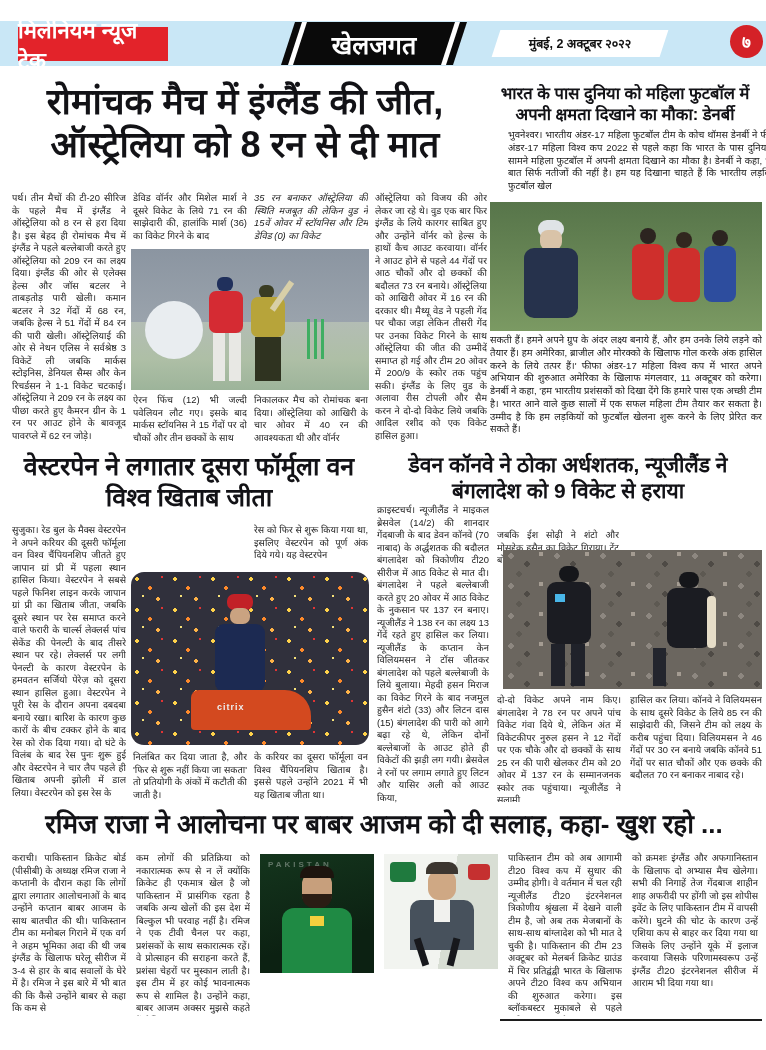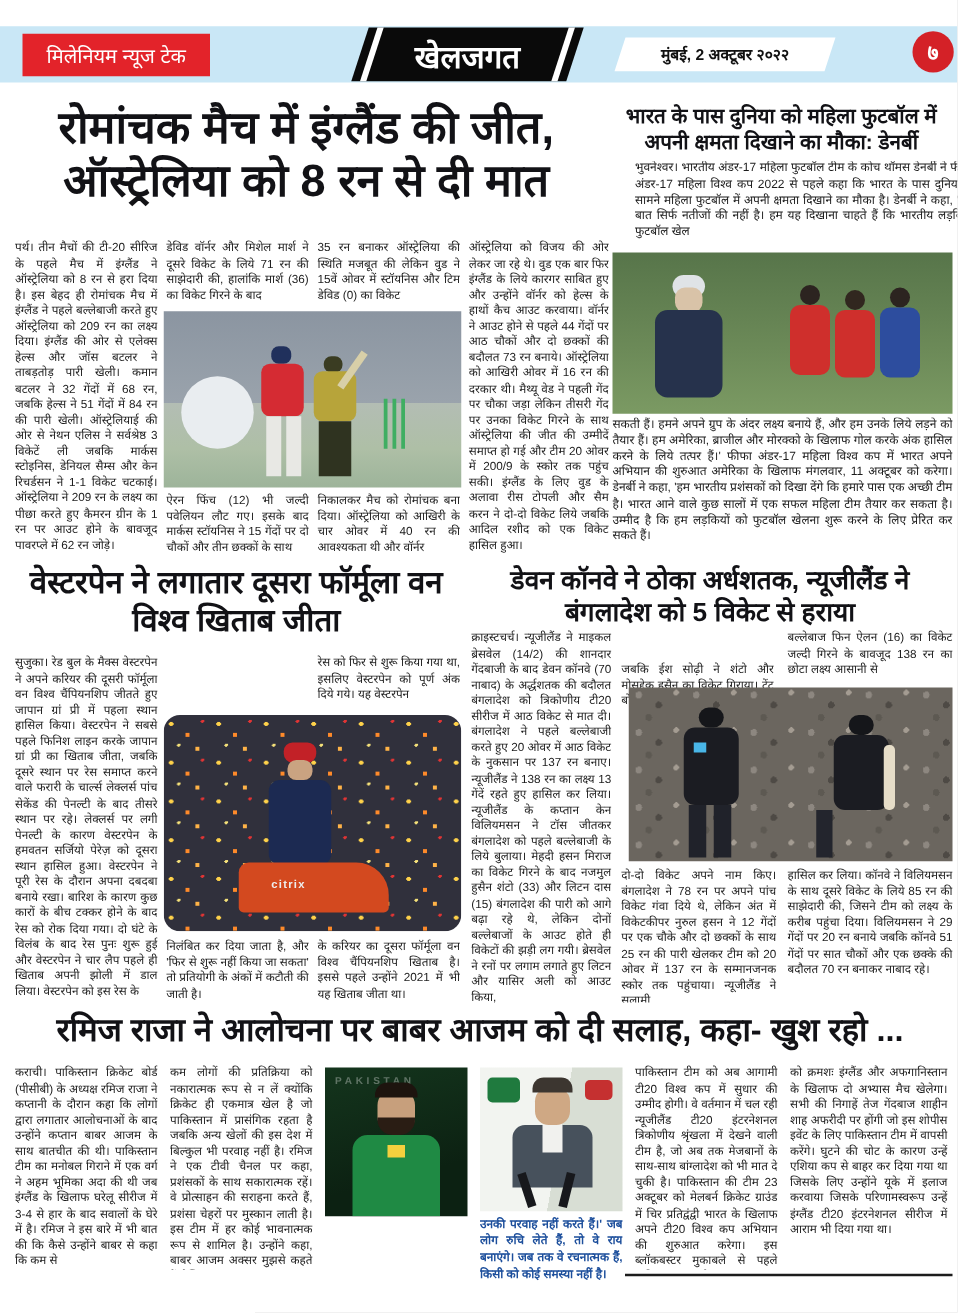--- a/index.html
+++ b/index.html
@@ -2,21 +2,21 @@
 <html><head>
 <meta charset="utf-8">
 <style>
   html,body{margin:0;padding:0;background:#e8e8e8;}
   .page{position:relative;width:766px;height:1050px;background:#ffffff;margin:0 auto;
         font-family:"Liberation Sans","DejaVu Sans",sans-serif;overflow:hidden;color:#1b1b1b;}
   .abs{position:absolute;}
   
   .band{left:0;top:21px;width:766px;height:45px;background:#c9e7f6;}
   .brand{left:18px;top:27px;width:150px;height:34px;background:#e3232a;color:#fff;
-         display:flex;align-items:center;justify-content:center;font-weight:normal;font-size:16px;}
+         display:flex;align-items:center;justify-content:center;font-weight:bold;font-size:22px;}
   .flag{left:288px;top:22px;width:172px;height:43px;background:#0a0a0a;transform:skewX(-18deg);}
   .flag .stripe{position:absolute;top:0;width:5px;height:100%;background:#fff;}
   .flag-label{left:288px;top:22px;width:172px;height:43px;display:flex;align-items:center;
               justify-content:center;color:#fff;font-weight:bold;font-size:25px;}
   .datebox{left:496px;top:30px;width:168px;height:27px;background:#ffffff;transform:skewX(-18deg);}
   .date-label{left:496px;top:30px;width:168px;height:27px;display:flex;align-items:center;
               justify-content:center;font-weight:bold;font-size:12.5px;color:#111;}
   .pagenum{left:730px;top:25px;width:33px;height:33px;border-radius:50%;background:#d42127;
            color:#fff;display:flex;align-items:center;justify-content:center;font-size:17px;font-weight:bold;}
   
@@ -64,21 +64,21 @@
     <div class="stripe" style="right:7px;"></div>
   </div>
   <div class="abs flag-label">खेलजगत</div>
   <div class="abs datebox"></div>
   <div class="abs date-label">मुंबई, 2 अक्टूबर २०२२</div>
   <div class="abs pagenum">७</div>
 
   <div class="abs hl lead-h">रोमांचक मैच में इंग्लैंड की जीत, ऑस्ट्रेलिया को 8 रन से दी मात</div>
   <div class="abs col" style="left:12px;top:192px;width:114px;height:280px;">पर्थ। तीन मैचों की टी-20 सीरिज के पहले मैच में इंग्लैंड ने ऑस्ट्रेलिया को 8 रन से हरा दिया है। इस बेहद ही रोमांचक मैच में इंग्लैंड ने पहले बल्लेबाजी करते हुए ऑस्ट्रेलिया को 209 रन का लक्ष्य दिया। इंग्लैंड की ओर से एलेक्स हेल्स और जॉस बटलर ने ताबड़तोड़ पारी खेली। कमान बटलर ने 32 गेंदों में 68 रन, जबकि हेल्स ने 51 गेंदों में 84 रन की पारी खेली। ऑस्ट्रेलियाई की ओर से नेथन एलिस ने सर्वश्रेष्ठ 3 विकेटें ली जबकि मार्कस स्टोइनिस, डेनियल सैम्स और केन रिचर्डसन ने 1-1 विकेट चटकाई। ऑस्ट्रेलिया ने 209 रन के लक्ष्य का पीछा करते हुए कैमरन ग्रीन के 1 रन पर आउट होने के बावजूद पावरप्ले में 62 रन जोड़े।</div>
   <div class="abs col" style="left:133px;top:192px;width:114px;height:54px;">डेविड वॉर्नर और मिशेल मार्श ने दूसरे विकेट के लिये 71 रन की साझेदारी की, हालांकि मार्श (36) का विकेट गिरने के बाद</div>
-  <div class="abs col" style="left:254px;top:192px;width:114px;height:54px;">35 रन बनाकर ऑस्ट्रेलिया की स्थिति मजबूत की लेकिन वुड ने 15वें ओवर में स्टॉयनिस और टिम डेविड (0) का विकेट</div>
+  <div class="abs col" style="left:254px;top:192px;width:114px;height:54px;font-style:italic;">35 रन बनाकर ऑस्ट्रेलिया की स्थिति मजबूत की लेकिन वुड ने 15वें ओवर में स्टॉयनिस और टिम डेविड (0) का विकेट</div>
 
   <div class="abs photo ph-lead" style="left:131px;top:249px;width:238px;height:141px;">
     <div style="left:14px;top:52px;width:58px;height:58px;border-radius:50%;background:#e9edf0;"></div>
     <div style="left:176px;top:70px;width:3px;height:40px;background:#3fae62;"></div>
     <div style="left:183px;top:70px;width:3px;height:40px;background:#3fae62;"></div>
     <div style="left:190px;top:70px;width:3px;height:40px;background:#3fae62;"></div>
     <div style="left:86px;top:28px;width:16px;height:14px;border-radius:6px;background:#20305c;"></div>
     <div style="left:78px;top:42px;width:34px;height:42px;border-radius:7px;background:#d52b33;"></div>
     <div style="left:82px;top:84px;width:12px;height:48px;background:#e8e8e4;"></div>
     <div style="left:98px;top:84px;width:12px;height:48px;background:#e8e8e4;"></div>
@@ -115,39 +115,38 @@
     <div style="left:96px;top:22px;width:26px;height:16px;border-radius:7px;background:#c22127;"></div>
     <div style="left:99px;top:36px;width:20px;height:16px;border-radius:7px;background:#caa381;"></div>
     <div style="left:84px;top:52px;width:50px;height:68px;border-radius:9px;background:#1c2a52;"></div>
     <div style="left:60px;top:118px;width:120px;height:40px;border-radius:8px 26px 4px 4px;background:#d3491f;"></div>
     <div class="overlay-txt" style="left:86px;top:130px;font-size:9px;">citrix</div>
   </div>
 
   <div class="abs col" style="left:133px;top:751px;width:114px;height:58px;">निलंबित कर दिया जाता है, और 'फिर से शुरू नहीं किया जा सकता' तो प्रतियोगी के अंकों में कटौती की जाती है।</div>
   <div class="abs col" style="left:254px;top:751px;width:114px;height:58px;">के करियर का दूसरा फॉर्मूला वन विश्व चैंपियनशिप खिताब है। इससे पहले उन्होंने 2021 में भी यह खिताब जीता था।</div>
 
-  <div class="abs hl c-h">डेवन कॉनवे ने ठोका अर्धशतक, न्यूजीलैंड ने बंगलादेश को 5 विकेट से हराया</div>
+  <div class="abs hl c-h">डेवन कॉनवे ने ठोका अर्धशतक, न्यूजीलैंड ने बंगलादेश को 9 विकेट से हराया</div>
   <div class="abs col" style="left:377px;top:504px;width:112px;height:352px;">क्राइस्टचर्च। न्यूजीलैंड ने माइकल ब्रेसवेल (14/2) की शानदार गेंदबाजी के बाद डेवन कॉनवे (70 नाबाद) के अर्द्धशतक की बदौलत बंगलादेश को त्रिकोणीय टी20 सीरीज में आठ विकेट से मात दी। बंगलादेश ने पहले बल्लेबाजी करते हुए 20 ओवर में आठ विकेट के नुकसान पर 137 रन बनाए। न्यूजीलैंड ने 138 रन का लक्ष्य 13 गेंदें रहते हुए हासिल कर लिया। न्यूजीलैंड के कप्तान केन विलियमसन ने टॉस जीतकर बंगलादेश को पहले बल्लेबाजी के लिये बुलाया। मेहदी हसन मिराज का विकेट गिरने के बाद नजमुल हुसैन शंटो (33) और लिटन दास (15) बंगलादेश की पारी को आगे बढ़ा रहे थे, लेकिन दोनों बल्लेबाजों के आउट होते ही विकेटों की झड़ी लग गयी। ब्रेसवेल ने रनों पर लगाम लगाते हुए लिटन और यासिर अली को आउट किया,</div>
   <div class="abs col" style="left:497px;top:504px;width:122px;height:43px;margin-top:25px;">जबकि ईश सोढ़ी ने शंटो और मोसद्देक हुसैन का विकेट गिराया। ट्रेंट बोल्ट और टिम साउदी ने भी</div>
-  <div class="abs col" style="left:630px;top:504px;width:132px;height:43px;">बल्लेबाज फिन ऐलन (16) का विकेट जल्दी गिरने के बावजूद 138 रन का छोटा लक्ष्य आसानी से</div>
 
   <div class="abs photo ph-nz" style="left:503px;top:550px;width:259px;height:139px;">
     <div style="left:56px;top:16px;width:20px;height:16px;border-radius:8px;background:#15161a;"></div>
     <div style="left:44px;top:32px;width:44px;height:62px;border-radius:9px;background:#1b1c22;"></div>
     <div style="left:52px;top:44px;width:10px;height:8px;background:#49b6e8;"></div>
     <div style="left:48px;top:94px;width:14px;height:42px;background:#20222a;"></div>
     <div style="left:68px;top:94px;width:14px;height:42px;background:#20222a;"></div>
     <div style="left:176px;top:22px;width:20px;height:16px;border-radius:8px;background:#15161a;"></div>
     <div style="left:164px;top:38px;width:44px;height:60px;border-radius:9px;background:#1b1c22;"></div>
     <div style="left:204px;top:46px;width:9px;height:52px;border-radius:4px;background:#e6ddc8;"></div>
     <div style="left:150px;top:98px;width:13px;height:38px;background:#23252d;"></div>
   </div>
 
   <div class="abs col" style="left:497px;top:694px;width:124px;height:108px;">दो-दो विकेट अपने नाम किए। बंगलादेश ने 78 रन पर अपने पांच विकेट गंवा दिये थे, लेकिन अंत में विकेटकीपर नुरुल हसन ने 12 गेंदों पर एक चौके और दो छक्कों के साथ 25 रन की पारी खेलकर टीम को 20 ओवर में 137 रन के सम्मानजनक स्कोर तक पहुंचाया। न्यूजीलैंड ने सलामी</div>
-  <div class="abs col" style="left:630px;top:694px;width:132px;height:108px;">हासिल कर लिया। कॉनवे ने विलियमसन के साथ दूसरे विकेट के लिये 85 रन की साझेदारी की, जिसने टीम को लक्ष्य के करीब पहुंचा दिया। विलियमसन ने 29 गेंदों पर 20 रन बनाये जबकि कॉनवे 51 गेंदों पर सात चौकों और एक छक्के की बदौलत 70 रन बनाकर नाबाद रहे।</div>
+  <div class="abs col" style="left:630px;top:694px;width:132px;height:108px;">हासिल कर लिया। कॉनवे ने विलियमसन के साथ दूसरे विकेट के लिये 85 रन की साझेदारी की, जिसने टीम को लक्ष्य के करीब पहुंचा दिया। विलियमसन ने 46 गेंदों पर 30 रन बनाये जबकि कॉनवे 51 गेंदों पर सात चौकों और एक छक्के की बदौलत 70 रन बनाकर नाबाद रहे।</div>
 
   <div class="abs hl r-h">रमिज राजा ने आलोचना पर बाबर आजम को दी सलाह, कहा- खुश रहो ...</div>
   <div class="abs col" style="left:12px;top:852px;width:114px;height:164px;">कराची। पाकिस्तान क्रिकेट बोर्ड (पीसीबी) के अध्यक्ष रमिज राजा ने कप्तानी के दौरान कहा कि लोगों द्वारा लगातार आलोचनाओं के बाद उन्होंने कप्तान बाबर आजम के साथ बातचीत की थी। पाकिस्तान टीम का मनोबल गिराने में एक वर्ग ने अहम भूमिका अदा की थी जब इंग्लैंड के खिलाफ घरेलू सीरीज में 3-4 से हार के बाद सवालों के घेरे में है। रमिज ने इस बारे में भी बात की कि कैसे उन्होंने बाबर से कहा कि कम से</div>
   <div class="abs col" style="left:136px;top:852px;width:114px;height:164px;">कम लोगों की प्रतिक्रिया को नकारात्मक रूप से न लें क्योंकि क्रिकेट ही एकमात्र खेल है जो पाकिस्तान में प्रासंगिक रहता है जबकि अन्य खेलों की इस देश में बिल्कुल भी परवाह नहीं है। रमिज ने एक टीवी चैनल पर कहा, प्रशंसकों के साथ सकारात्मक रहें। वे प्रोत्साहन की सराहना करते हैं, प्रशंसा चेहरों पर मुस्कान लाती है। इस टीम में हर कोई भावनात्मक रूप से शामिल है। उन्होंने कहा, बाबर आजम अक्सर मुझसे कहते हैं 'देखिए</div>
 
   <div class="abs photo ph-bab" style="left:260px;top:854px;width:114px;height:119px;">
     <div class="overlay-txt" style="left:8px;top:6px;font-size:8px;opacity:.35;letter-spacing:3px;">PAKISTAN</div>
     <div style="left:42px;top:18px;width:30px;height:34px;border-radius:12px;background:#c79f7c;"></div>
     <div style="left:42px;top:40px;width:30px;height:14px;border-radius:0 0 12px 12px;background:#2a1d14;"></div>
     <div style="left:40px;top:12px;width:34px;height:12px;border-radius:10px 10px 0 0;background:#1d140e;"></div>
@@ -159,20 +158,19 @@
     <div style="left:6px;top:8px;width:26px;height:20px;border-radius:4px;background:#1f7a3e;"></div>
     <div style="left:84px;top:10px;width:22px;height:16px;border-radius:4px;background:#c53030;"></div>
     <div style="left:44px;top:16px;width:28px;height:30px;border-radius:11px;background:#cfa884;"></div>
     <div style="left:42px;top:8px;width:32px;height:12px;border-radius:9px 9px 0 0;background:#3c3630;"></div>
     <div style="left:26px;top:46px;width:64px;height:50px;border-radius:10px 10px 0 0;background:#47515c;"></div>
     <div style="left:50px;top:46px;width:16px;height:22px;background:#f1f1ee;"></div>
     <div style="left:34px;top:84px;width:7px;height:28px;background:#17181c;transform:rotate(-18deg);"></div>
     <div style="left:66px;top:84px;width:7px;height:28px;background:#17181c;transform:rotate(14deg);"></div>
   </div>
 
-  <div class="abs cap" style="left:384px;top:973px;width:114px;height:74px;color:#1d4f9c;">उनकी परवाह नहीं करते हैं।' जब लोग रुचि लेते हैं, तो वे राय बनाएंगे। जब तक वे रचनात्मक हैं, किसी को कोई समस्या नहीं है।</div>
 
   <div class="abs col" style="left:508px;top:852px;width:114px;height:164px;">पाकिस्तान टीम को अब आगामी टी20 विश्व कप में सुधार की उम्मीद होगी। वे वर्तमान में चल रही न्यूजीलैंड टी20 इंटरनेशनल त्रिकोणीय श्रृंखला में देखने वाली टीम है, जो अब तक मेजबानों के साथ-साथ बांग्लादेश को भी मात दे चुकी है। पाकिस्तान की टीम 23 अक्टूबर को मेलबर्न क्रिकेट ग्राउंड में चिर प्रतिद्वंद्वी भारत के खिलाफ अपने टी20 विश्व कप अभियान की शुरुआत करेगा। इस ब्लॉकबस्टर मुकाबले से पहले पाकिस्तान 17 और 19 अक्टूबर</div>
   <div class="abs col" style="left:632px;top:852px;width:126px;height:164px;">को क्रमशः इंग्लैंड और अफगानिस्तान के खिलाफ दो अभ्यास मैच खेलेगा। सभी की निगाहें तेज गेंदबाज शाहीन शाह अफरीदी पर होंगी जो इस शोपीस इवेंट के लिए पाकिस्तान टीम में वापसी करेंगे। घुटने की चोट के कारण उन्हें एशिया कप से बाहर कर दिया गया था जिसके लिए उन्होंने यूके में इलाज करवाया जिसके परिणामस्वरूप उन्हें इंग्लैंड टी20 इंटरनेशनल सीरीज में आराम भी दिया गया था।</div>
 
   <div class="abs rule" style="left:500px;top:1019px;width:262px;height:2px;"></div>
 
 </div>
 
 </body></html>

